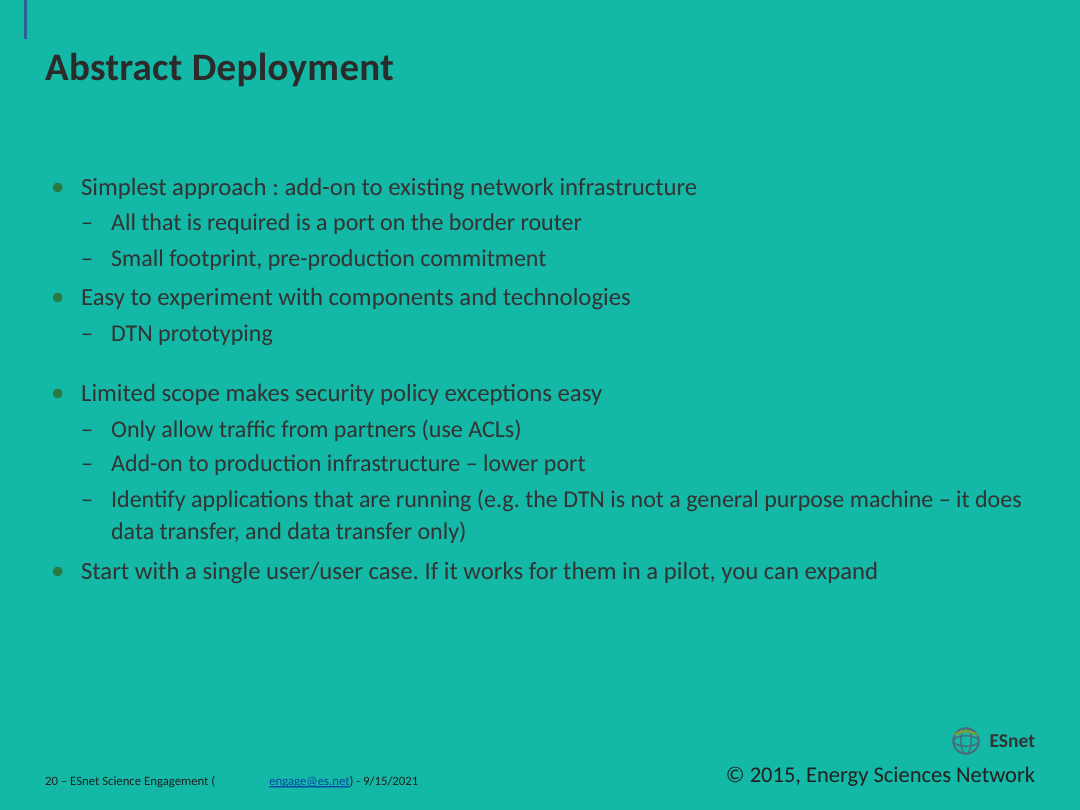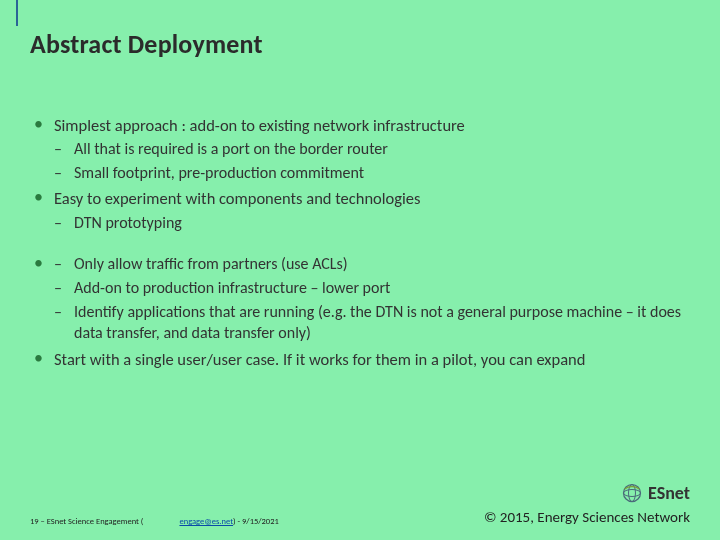--- a/index.html
+++ b/index.html
@@ -1,33 +1,33 @@
 <!DOCTYPE html>
 <html><head>
 <meta charset="utf-8">
 <style>
   * { margin: 0; padding: 0; box-sizing: border-box; }
   html, body { width: 720px; height: 540px; font-family: Calibri, "Segoe UI", Arial, sans-serif; background: #fff; color: #222; }
-  .slide { position: relative; width: 720px; height: 540px; background: #86efac; padding-left: 48px; }
+  .slide { position: relative; width: 720px; height: 540px; background: #14b8a6; padding-left: 48px; }
   .accent-bar { position: absolute; left: 16px; top: 0; width: 2px; height: 26px; background: #2a6496; }
   .title { position: absolute; left: 30px; top: 28px; font-size: 26px; font-weight: 700; color: #2b2b2b; letter-spacing: 0.2px; }
   .content { position: absolute; left: 30px; top: 114px; right: 30px; }
   ul.bullets { list-style: none; }
   ul.bullets > li { position: relative; padding-left: 24px; font-size: 16.5px; line-height: 1.35; color: #333; margin-bottom: 4px; }
   ul.bullets > li::before { content: "•"; position: absolute; left: 4px; top: 0; color: #2a7a3f; font-size: 18px; line-height: 1.2; }
   ul.subs { list-style: none; margin-top: 2px; }
   ul.subs > li { position: relative; padding-left: 20px; font-size: 16px; line-height: 1.35; color: #333; margin-bottom: 2px; }
   ul.subs > li::before { content: "–"; position: absolute; left: 0; top: 0; color: #333; }
   .group-gap { height: 14px; }
   .footer { position: absolute; left: 30px; bottom: 14px; right: 30px; display: flex; justify-content: space-between; align-items: flex-end; }
   .footer-left { font-size: 8.5px; color: #222; }
   .footer-left a { color: #0a4aa8; text-decoration: underline; margin-left: 36px; }
   .footer-right { font-size: 15px; color: #222; text-align: right; }
   .logo { position: absolute; right: 30px; bottom: 36px; display: flex; align-items: center; gap: 6px; }
-  .logo-text { font-size: 18px; font-weight: 700; color: #333; text-align: right; }
+  .logo-text { font-size: 13px; font-weight: 700; color: #333; text-align: right; }
   .logo-mark { width: 20px; height: 20px; }
 </style>
 </head>
 <body>
 
 <div class="slide">
   <div class="accent-bar"></div>
   <h1 class="title">Abstract Deployment</h1>
 
   <div class="content">
@@ -42,20 +42,21 @@
       <li>
         <span>Easy to experiment with components and technologies</span>
         <ul class="subs">
           <li><span>DTN prototyping</span></li>
         </ul>
       </li>
     </ul>
     <div class="group-gap"></div>
     <ul class="bullets">
       <li>
+        <span>Limited scope makes security policy exceptions easy</span>
         <ul class="subs">
           <li><span>Only allow traffic from partners (use ACLs)</span></li>
           <li><span>Add-on to production infrastructure – lower port</span></li>
           <li><span>Identify applications that are running (e.g. the DTN is not a general purpose machine – it does data transfer, and data transfer only)</span></li>
         </ul>
       </li>
       <li>
         <span>Start with a single user/user case.  If it works for them in a pilot, you can expand</span>
       </li>
     </ul>
@@ -66,17 +67,17 @@
       <circle cx="20" cy="20" r="17" fill="none" stroke="#4a6a7a" stroke-width="2.5"></circle>
       <ellipse cx="20" cy="20" rx="17" ry="7" fill="none" stroke="#4a6a7a" stroke-width="2"></ellipse>
       <ellipse cx="20" cy="20" rx="7" ry="17" fill="none" stroke="#4a6a7a" stroke-width="2"></ellipse>
       <path d="M5 12 Q20 2 35 12" fill="none" stroke="#7aa03a" stroke-width="3"></path>
     </svg>
     <span class="logo-text">ESnet</span>
   </div>
 
   <div class="footer">
     <div class="footer-left">
-      <span>19</span><span> – </span><span>ESnet Science Engagement (</span><a href="#">engage@es.net</a><span>) - </span><span>9/15/2021</span>
+      <span>20</span><span> – </span><span>ESnet Science Engagement (</span><a href="#">engage@es.net</a><span>) - </span><span>9/15/2021</span>
     </div>
     <div class="footer-right">© 2015, Energy Sciences Network</div>
   </div>
 </div>
 
 </body></html>

